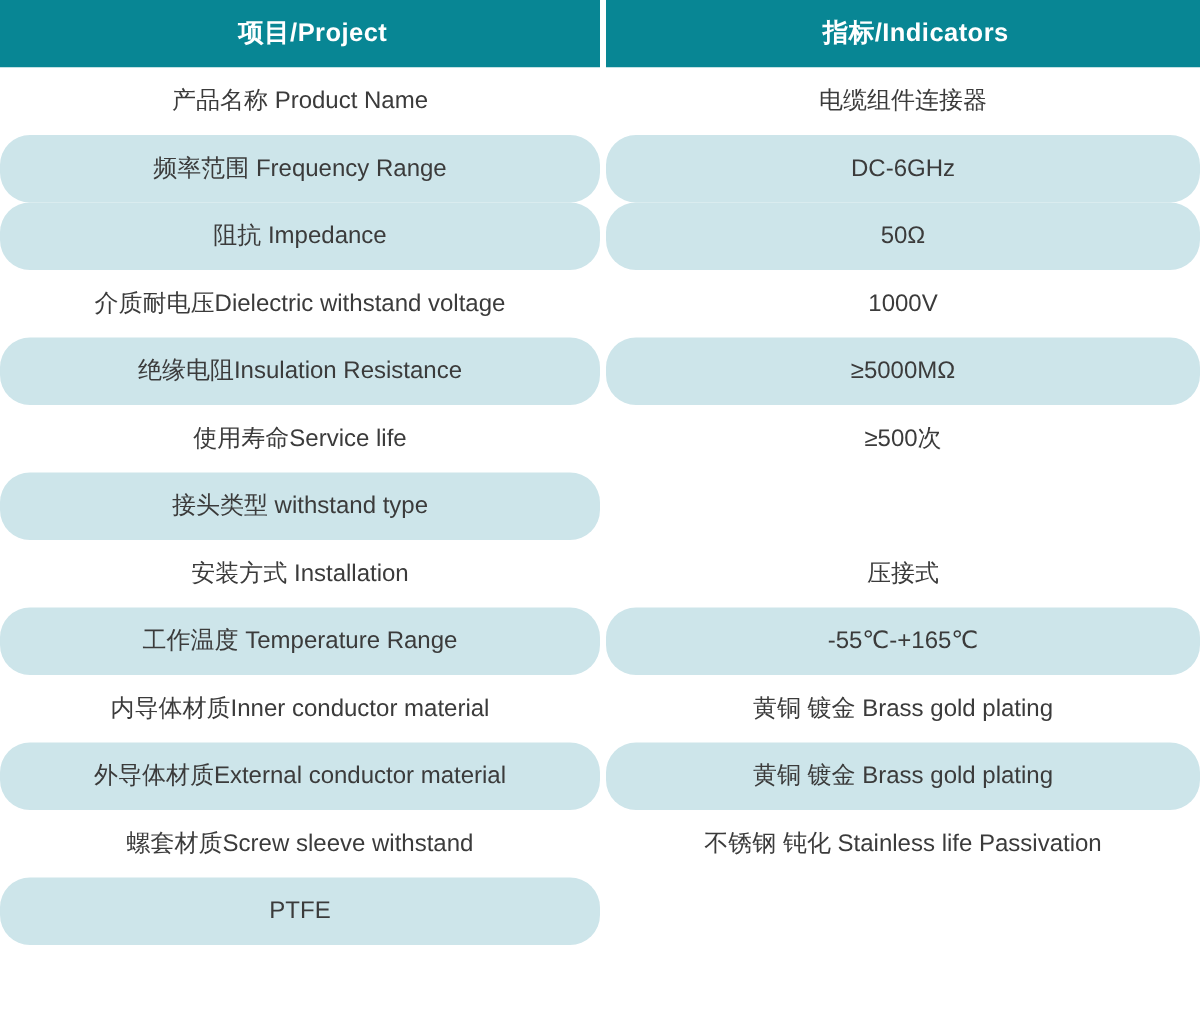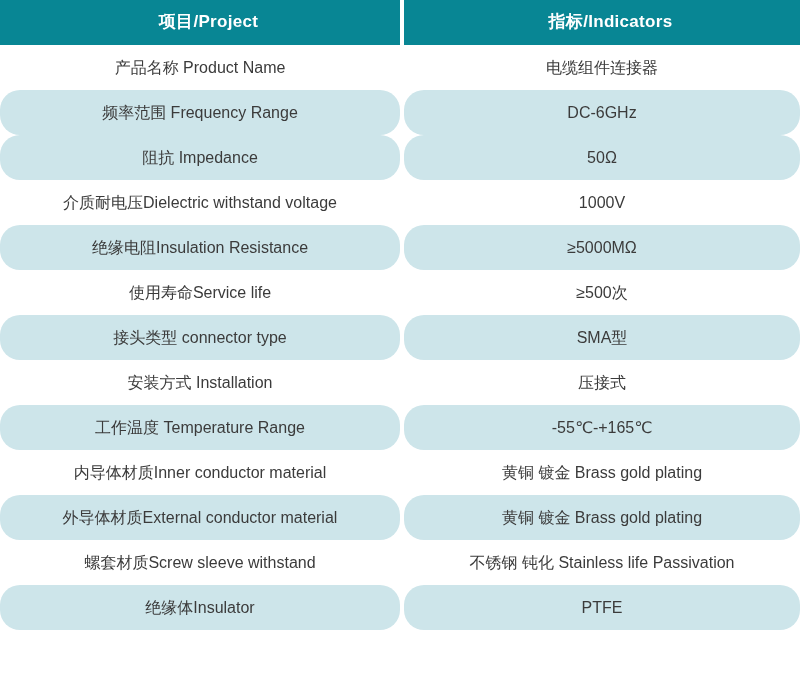--- a/index.html
+++ b/index.html
@@ -82,22 +82,21 @@
     <div class="cell">绝缘电阻Insulation Resistance</div>
     <div class="cell">≥5000MΩ</div>
   </div>
 
   <div class="row plain">
     <div class="cell">使用寿命Service life</div>
     <div class="cell">≥500次</div>
   </div>
 
   <div class="row alt">
-    <div class="cell">接头类型  connector type</div>
-    <div class="cell">SMA型</div>
+    <div class="cell">接头类型  withstand type</div>
   </div>
 
   <div class="row plain">
     <div class="cell">安装方式 Installation</div>
     <div class="cell">压接式</div>
   </div>
 
   <div class="row alt">
     <div class="cell">工作温度 Temperature Range</div>
     <div class="cell">-55℃-+165℃</div>
@@ -112,17 +111,16 @@
     <div class="cell">外导体材质External conductor material</div>
     <div class="cell">黄铜 镀金 Brass gold plating</div>
   </div>
 
   <div class="row plain">
     <div class="cell">螺套材质Screw sleeve withstand</div>
     <div class="cell">不锈钢 钝化 Stainless life Passivation</div>
   </div>
 
   <div class="row alt">
-    <div class="cell">绝缘体Insulator</div>
     <div class="cell">PTFE</div>
   </div>
 
 </div>
 
 </body></html>

